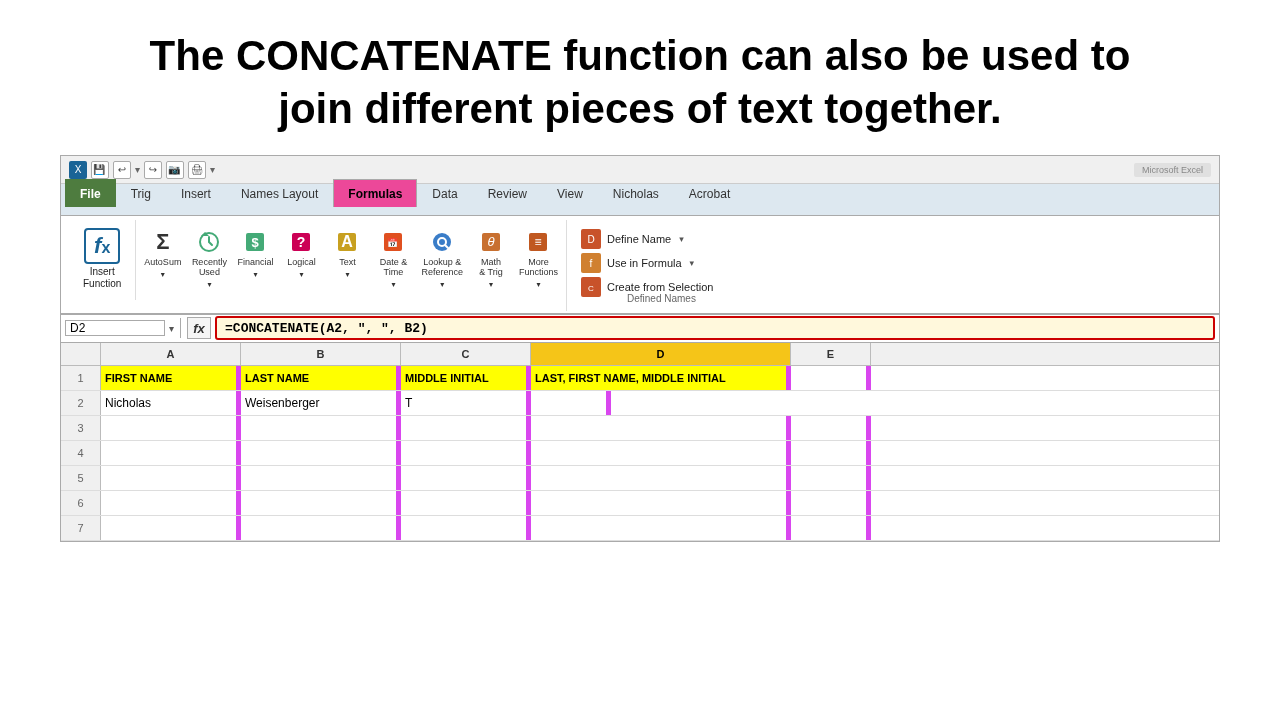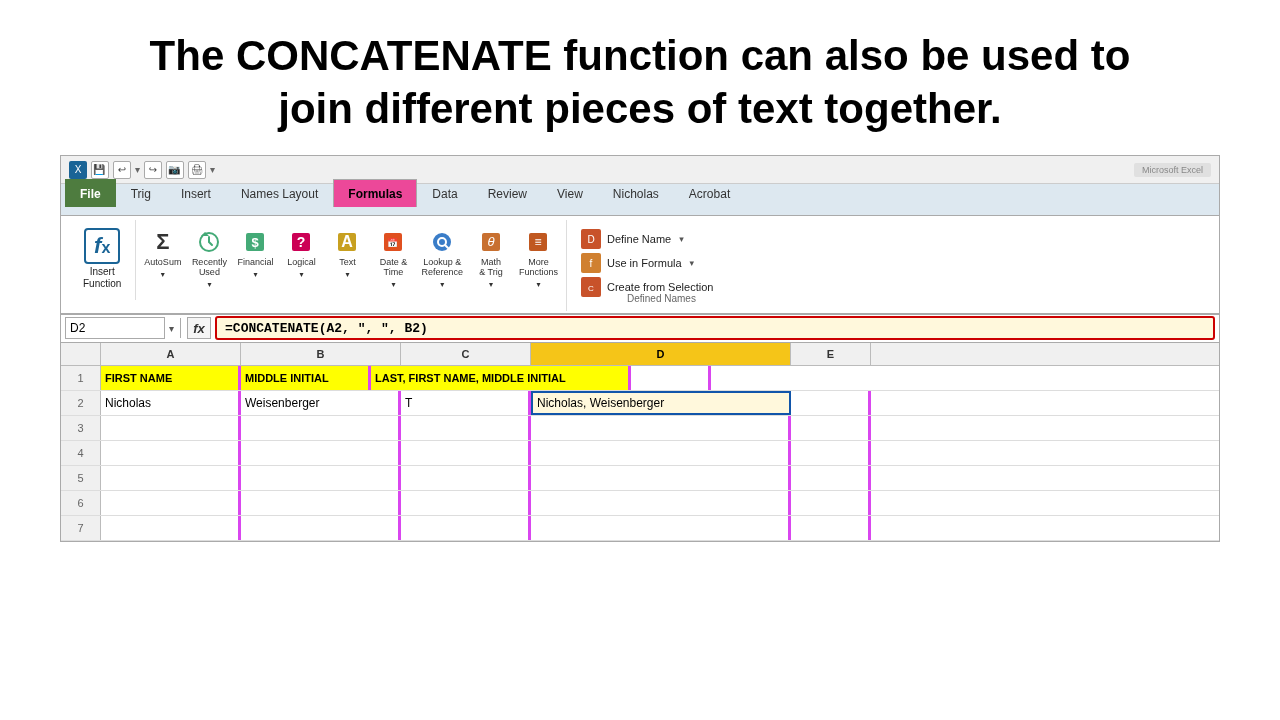--- a/index.html
+++ b/index.html
@@ -227,21 +227,21 @@
       display: flex;
       align-items: center;
       background: #fff;
       border-bottom: 1px solid #aaa;
       height: 28px;
       padding: 0 4px;
       gap: 4px;
     }
     #name-box {
       width: 100px;
-      height: 22px;
+      height: 16px;
       border: 1px solid #aaa;
       font-size: 12px;
       padding: 0 4px;
       display: flex;
       align-items: center;
     }
     #name-box-arrow {
       font-size: 10px;
       color: #555;
       cursor: pointer;
@@ -320,21 +320,21 @@
       border-right: 1px solid #bbb;
       display: flex;
       align-items: center;
       justify-content: center;
       font-size: 11px;
       color: #666;
       background: #f0f0f0;
     }
     .ss-cell {
       height: 24px;
-      border-right: 3px solid #d946ef;
+      border-right: 5px solid #d946ef;
       display: flex;
       align-items: center;
       padding: 0 4px;
       font-size: 12px;
       overflow: hidden;
     }
     .ss-cell.header-cell {
       background: #ffff00;
       font-weight: bold;
       font-size: 11px;
@@ -559,31 +559,31 @@
       <div class="col-header col-a">A</div>
       <div class="col-header col-b">B</div>
       <div class="col-header col-c">C</div>
       <div class="col-header col-d active-col">D</div>
       <div class="col-header col-e">E</div>
     </div>
 
     <div class="ss-row">
       <div class="row-num">1</div>
       <div class="ss-cell col-a header-cell">FIRST NAME</div>
+      <div class="ss-cell col-b header-cell">LAST NAME</div>
       <div class="ss-cell col-c header-cell">MIDDLE INITIAL</div>
       <div class="ss-cell col-d header-cell">LAST, FIRST NAME, MIDDLE INITIAL</div>
       <div class="ss-cell col-e"></div>
     </div>
 
     <div class="ss-row">
       <div class="row-num">2</div>
       <div class="ss-cell col-a">Nicholas</div>
       <div class="ss-cell col-b">Weisenberger</div>
       <div class="ss-cell col-c">T</div>
-      <div class="ss-cell col-d selected-cell">Nicholas, Weisenberger</div>
       <div class="ss-cell col-e"></div>
     </div>
 
     <div class="ss-row">
       <div class="row-num">3</div>
       <div class="ss-cell col-a"></div>
       <div class="ss-cell col-b"></div>
       <div class="ss-cell col-c"></div>
       <div class="ss-cell col-d"></div>
       <div class="ss-cell col-e"></div>

